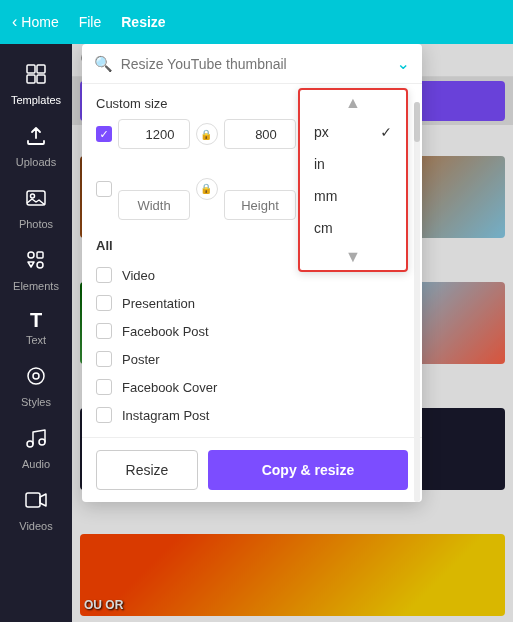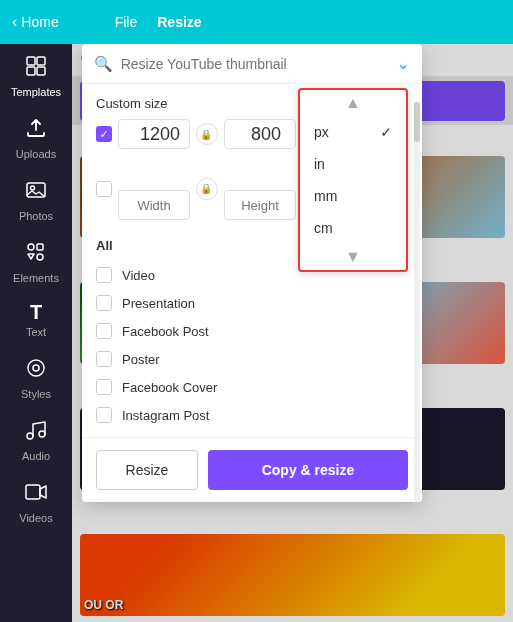--- a/index.html
+++ b/index.html
@@ -12,41 +12,41 @@
       display: flex;
       align-items: center;
       padding: 0 12px;
       gap: 20px;
     }
     .nav-home {
       display: flex; align-items: center; gap: 4px;
       color: white; font-size: 14px; font-weight: 500; cursor: pointer;
     }
     .nav-item {
-      color: white; font-size: 14px; font-weight: 500; cursor: pointer; margin-left: 36px;
+      color: white; font-size: 14px; font-weight: 500; cursor: pointer;
     }
     .nav-active {
       color: white; font-size: 14px; font-weight: 700; cursor: pointer;
     }
     .chevron-left { font-size: 16px; color: white; }
 
     
     .main-layout {
       display: flex;
       height: calc(622px - 44px);
     }
 
     
     .sidebar {
       width: 72px;
       background: #1e1e2e;
       display: flex;
       flex-direction: column;
       align-items: center;
-      padding-top: 0;
+      padding-top: 8px;
       gap: 0;
       flex-shrink: 0;
     }
     .sidebar-item {
       width: 100%;
       display: flex;
       flex-direction: column;
       align-items: center;
       padding: 10px 4px 8px;
       cursor: pointer;
@@ -155,21 +155,21 @@
       background: #7c4dff;
       border-radius: 3px;
       display: flex; align-items: center; justify-content: center;
       color: white; font-size: 11px; flex-shrink: 0;
     }
     .size-input {
       width: 72px; height: 30px;
       border: 1px solid #ddd;
       border-radius: 4px;
       text-align: center;
-      font-size: 18px;
+      font-size: 13px;
       color: #333;
       outline: none;
       padding-left: 12px;
     }
     .lock-icon {
       width: 22px; height: 22px;
       border: 1px solid #ddd;
       border-radius: 50%;
       display: flex; align-items: center; justify-content: center;
       font-size: 10px; color: #666;

